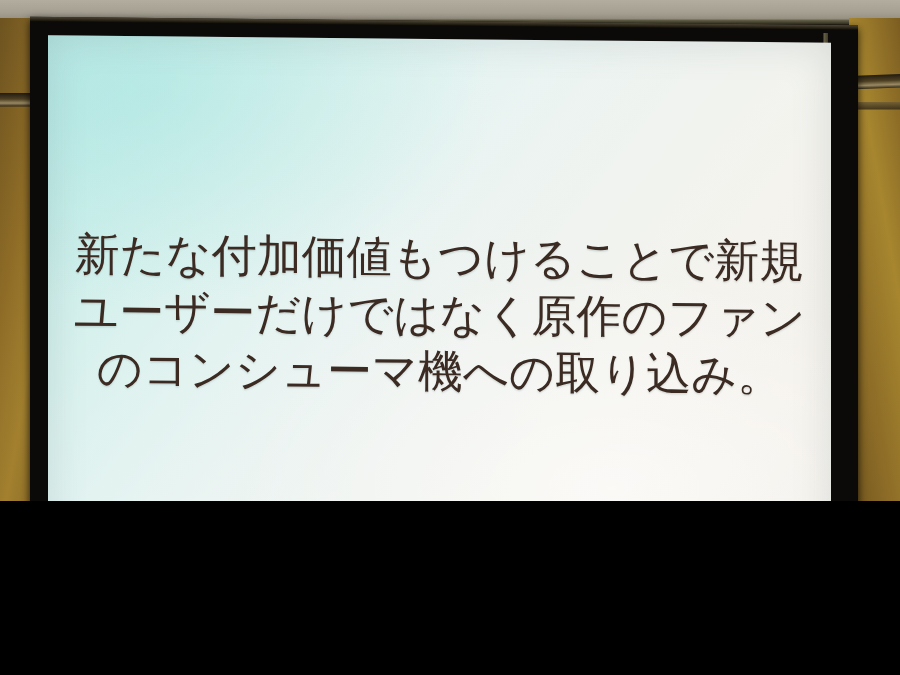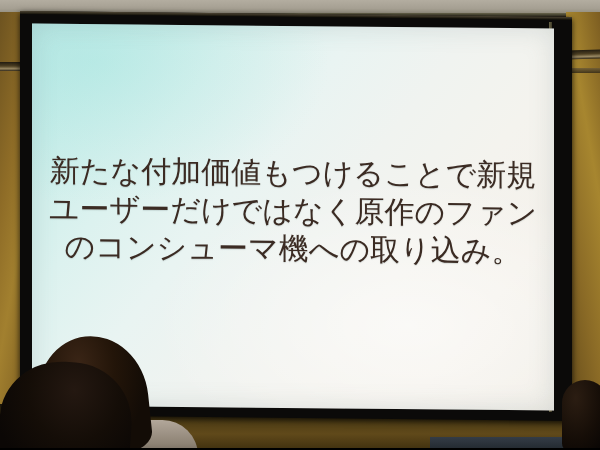--- a/index.html
+++ b/index.html
@@ -8,21 +8,21 @@
     padding: 0;
     background: #000;
   }
   body {
     font-family: "Liberation Sans", sans-serif;
   }
 
   #scene {
     position: relative;
     width: 600px;
-    height: 448px;
+    height: 334px;
     overflow: hidden;
     background: #2a2318;
   }
 
   
   .ceiling {
     position: absolute;
     left: 0; top: 0;
     width: 600px; height: 15px;
     background: linear-gradient(180deg, #b3ada0 0%, #a6a093 55%, #8d8878 100%);

